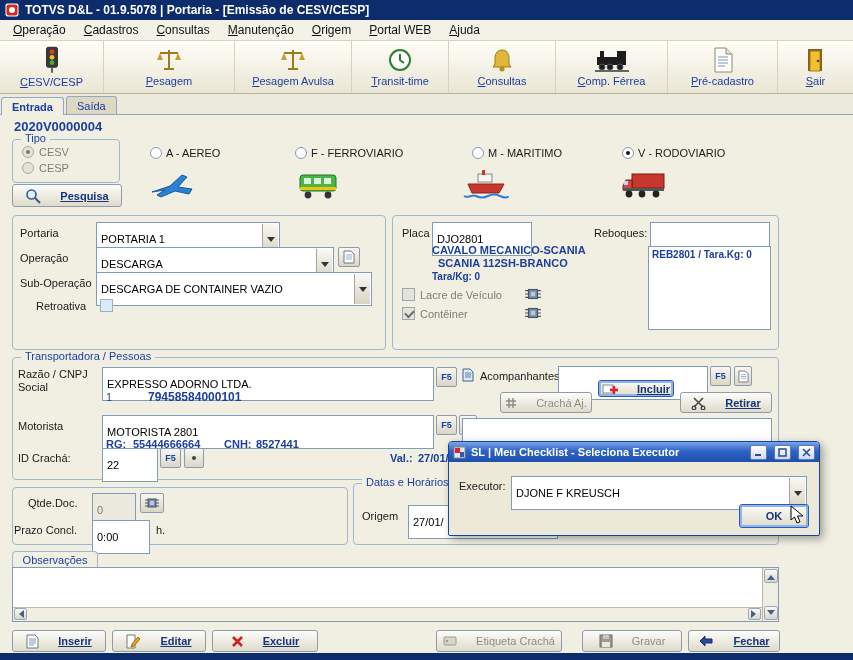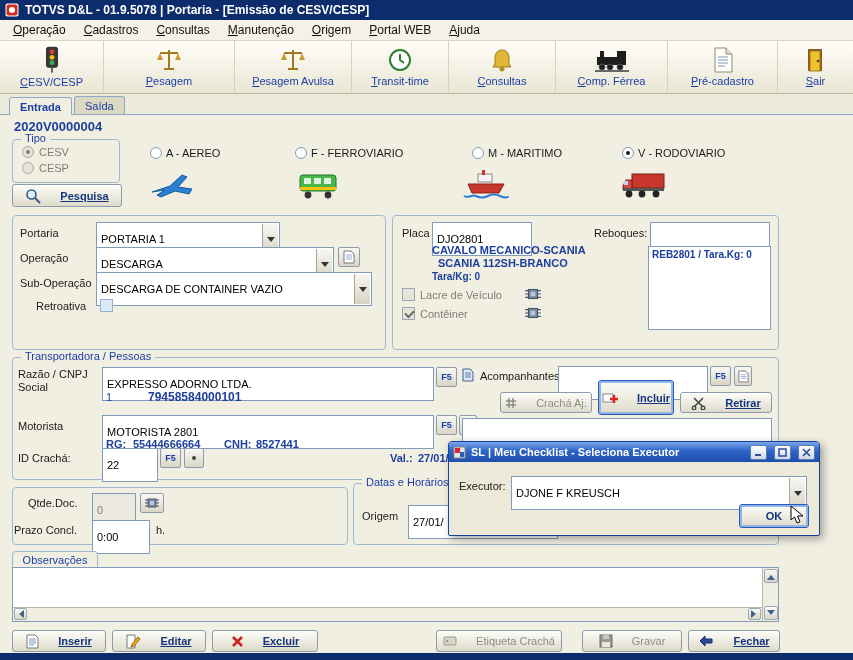--- a/index.html
+++ b/index.html
@@ -20,21 +20,21 @@
   
   .toolbar{position:absolute;left:0;top:41px;width:853px;height:53px;
     background:linear-gradient(180deg,#fffef8,#e9e6d4);border-bottom:1px solid #b9b5a2;display:flex}
   .tb-item{display:flex;flex-direction:column;align-items:center;justify-content:center;gap:2px;
     border-right:1px solid #d6d2bd;height:100%}
   .tb-label{display:block;color:#1b3ea6;font-size:11px;text-align:center}
   .tb-label::first-letter{text-decoration:underline}
 
   
   .tabrow{position:absolute;left:0;top:94px;width:853px;height:21px;background:#eceadb;
-    border-bottom:1px solid #8fa8c8;display:flex;align-items:flex-end;padding-left:9px}
+    border-bottom:1px solid #8fa8c8;display:flex;align-items:flex-end;padding-left:1px}
   .tab{font-size:11px;color:#1b3ea6;padding:3px 10px 2px;border:1px solid #8fa8c8;border-bottom:none;
     border-radius:3px 3px 0 0;background:#dcd8c2;margin-right:2px;position:relative}
   .tab.active{background:#f1efe2;font-weight:bold;top:1px}
 
   
   .gb{position:absolute;border:1px solid #9fb8d2;border-radius:4px}
   .gb-title{position:absolute;top:-8px;left:8px;background:#f1efe2;padding:0 4px;font-size:11px;color:#1b3ea6;white-space:nowrap}
   .lbl{position:absolute;font-size:11px;color:#1a1a1a;white-space:nowrap}
   .nv{color:#1c3f9e;font-weight:bold}
   .inp{position:absolute;background:#fff;border:1px solid #7f9db9;height:20px;display:flex;align-items:center;
@@ -363,21 +363,21 @@
       <path d="M1 1h7l3 3v9H1z" fill="#fff" stroke="#777"></path>
         <path d="M3 5h6M3 7h6M3 9h6" stroke="#7a9ac0" stroke-width="0.8"></path>
     </svg>
   </div>
   <div class="btn" style="left:500px;top:392px;width:92px;height:21px;color:#8e8d84;font-weight:normal">
     <svg width="12" height="12" viewBox="0 0 12 12">
       <path d="M1 4h10M1 8h10M4 1v10M8 1v10" stroke="#8a8a8a" stroke-width="1.4"></path>
     </svg>
     <span>Crachá Aj.</span>
   </div>
-  <div class="btn focus" style="left:598px;top:380px;width:76px;height:35px">
+  <div class="btn focus" style="left:598px;top:380px;width:76px;height:17px">
     <svg width="16" height="14" viewBox="0 0 16 14">
       <rect x="1" y="3" width="10" height="8" fill="#fff" stroke="#888"></rect>
       <path d="M12 4v8M8 8h8" stroke="#d22" stroke-width="2.4"></path>
     </svg>
     <span class="ul">Incluir</span>
   </div>
   <div class="btn" style="left:680px;top:392px;width:92px;height:21px">
     <svg width="15" height="14" viewBox="0 0 15 14">
       <path d="M3 2l9 9M12 2l-9 9" stroke="#444" stroke-width="1.5"></path>
       <circle cx="3" cy="12" r="1.8" fill="none" stroke="#444" stroke-width="1.3"></circle>

